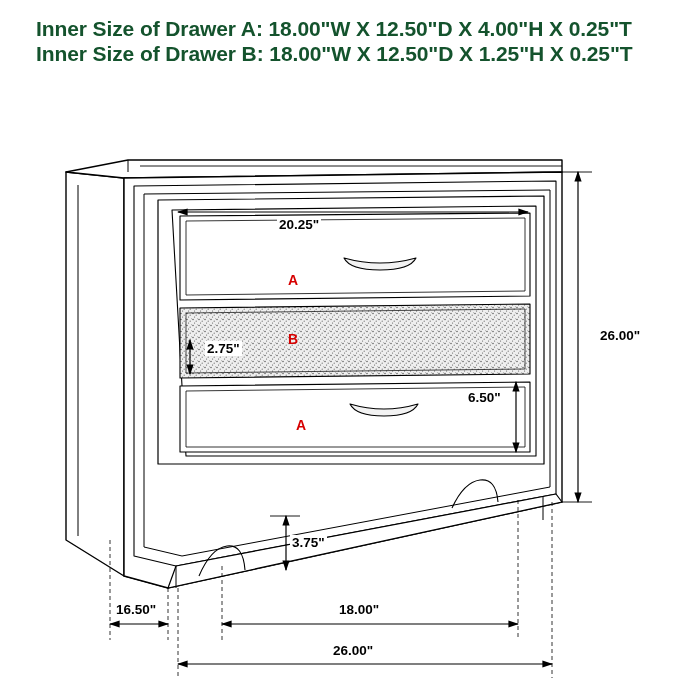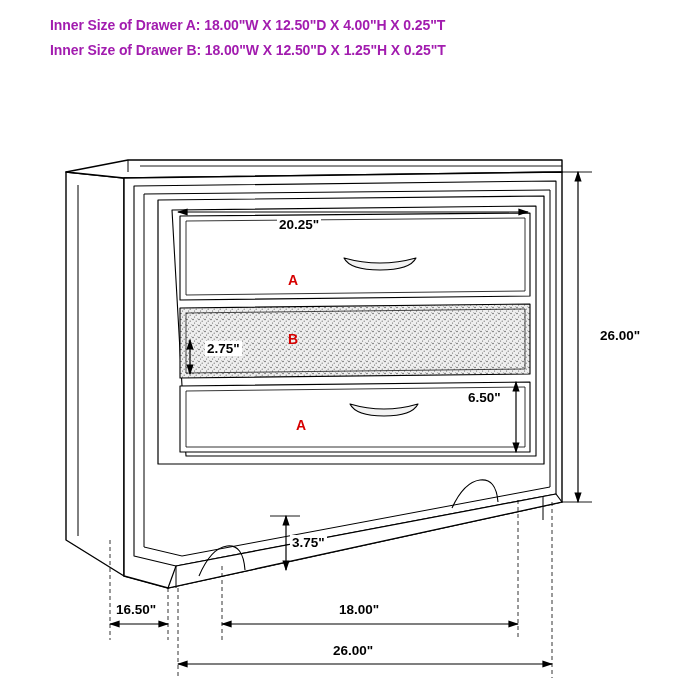--- a/index.html
+++ b/index.html
@@ -15,24 +15,24 @@
     overflow: hidden;
   }
   #stage {
     position: absolute;
     left: 0; top: 0;
     width: 700px;
     height: 700px;
   }
   .spec-line {
     position: absolute;
-    left: 50px;
-    font-size: 14px;
+    left: 36px;
+    font-size: 21px;
     font-weight: bold;
-    color: #a21caf;
+    color: #14532d;
     white-space: nowrap;
     letter-spacing: -0.1px;
   }
   #spec-a { top: 17px; }
   #spec-b { top: 42px; }
 
   svg#drawing {
     position: absolute;
     left: 0;
     top: 0;

